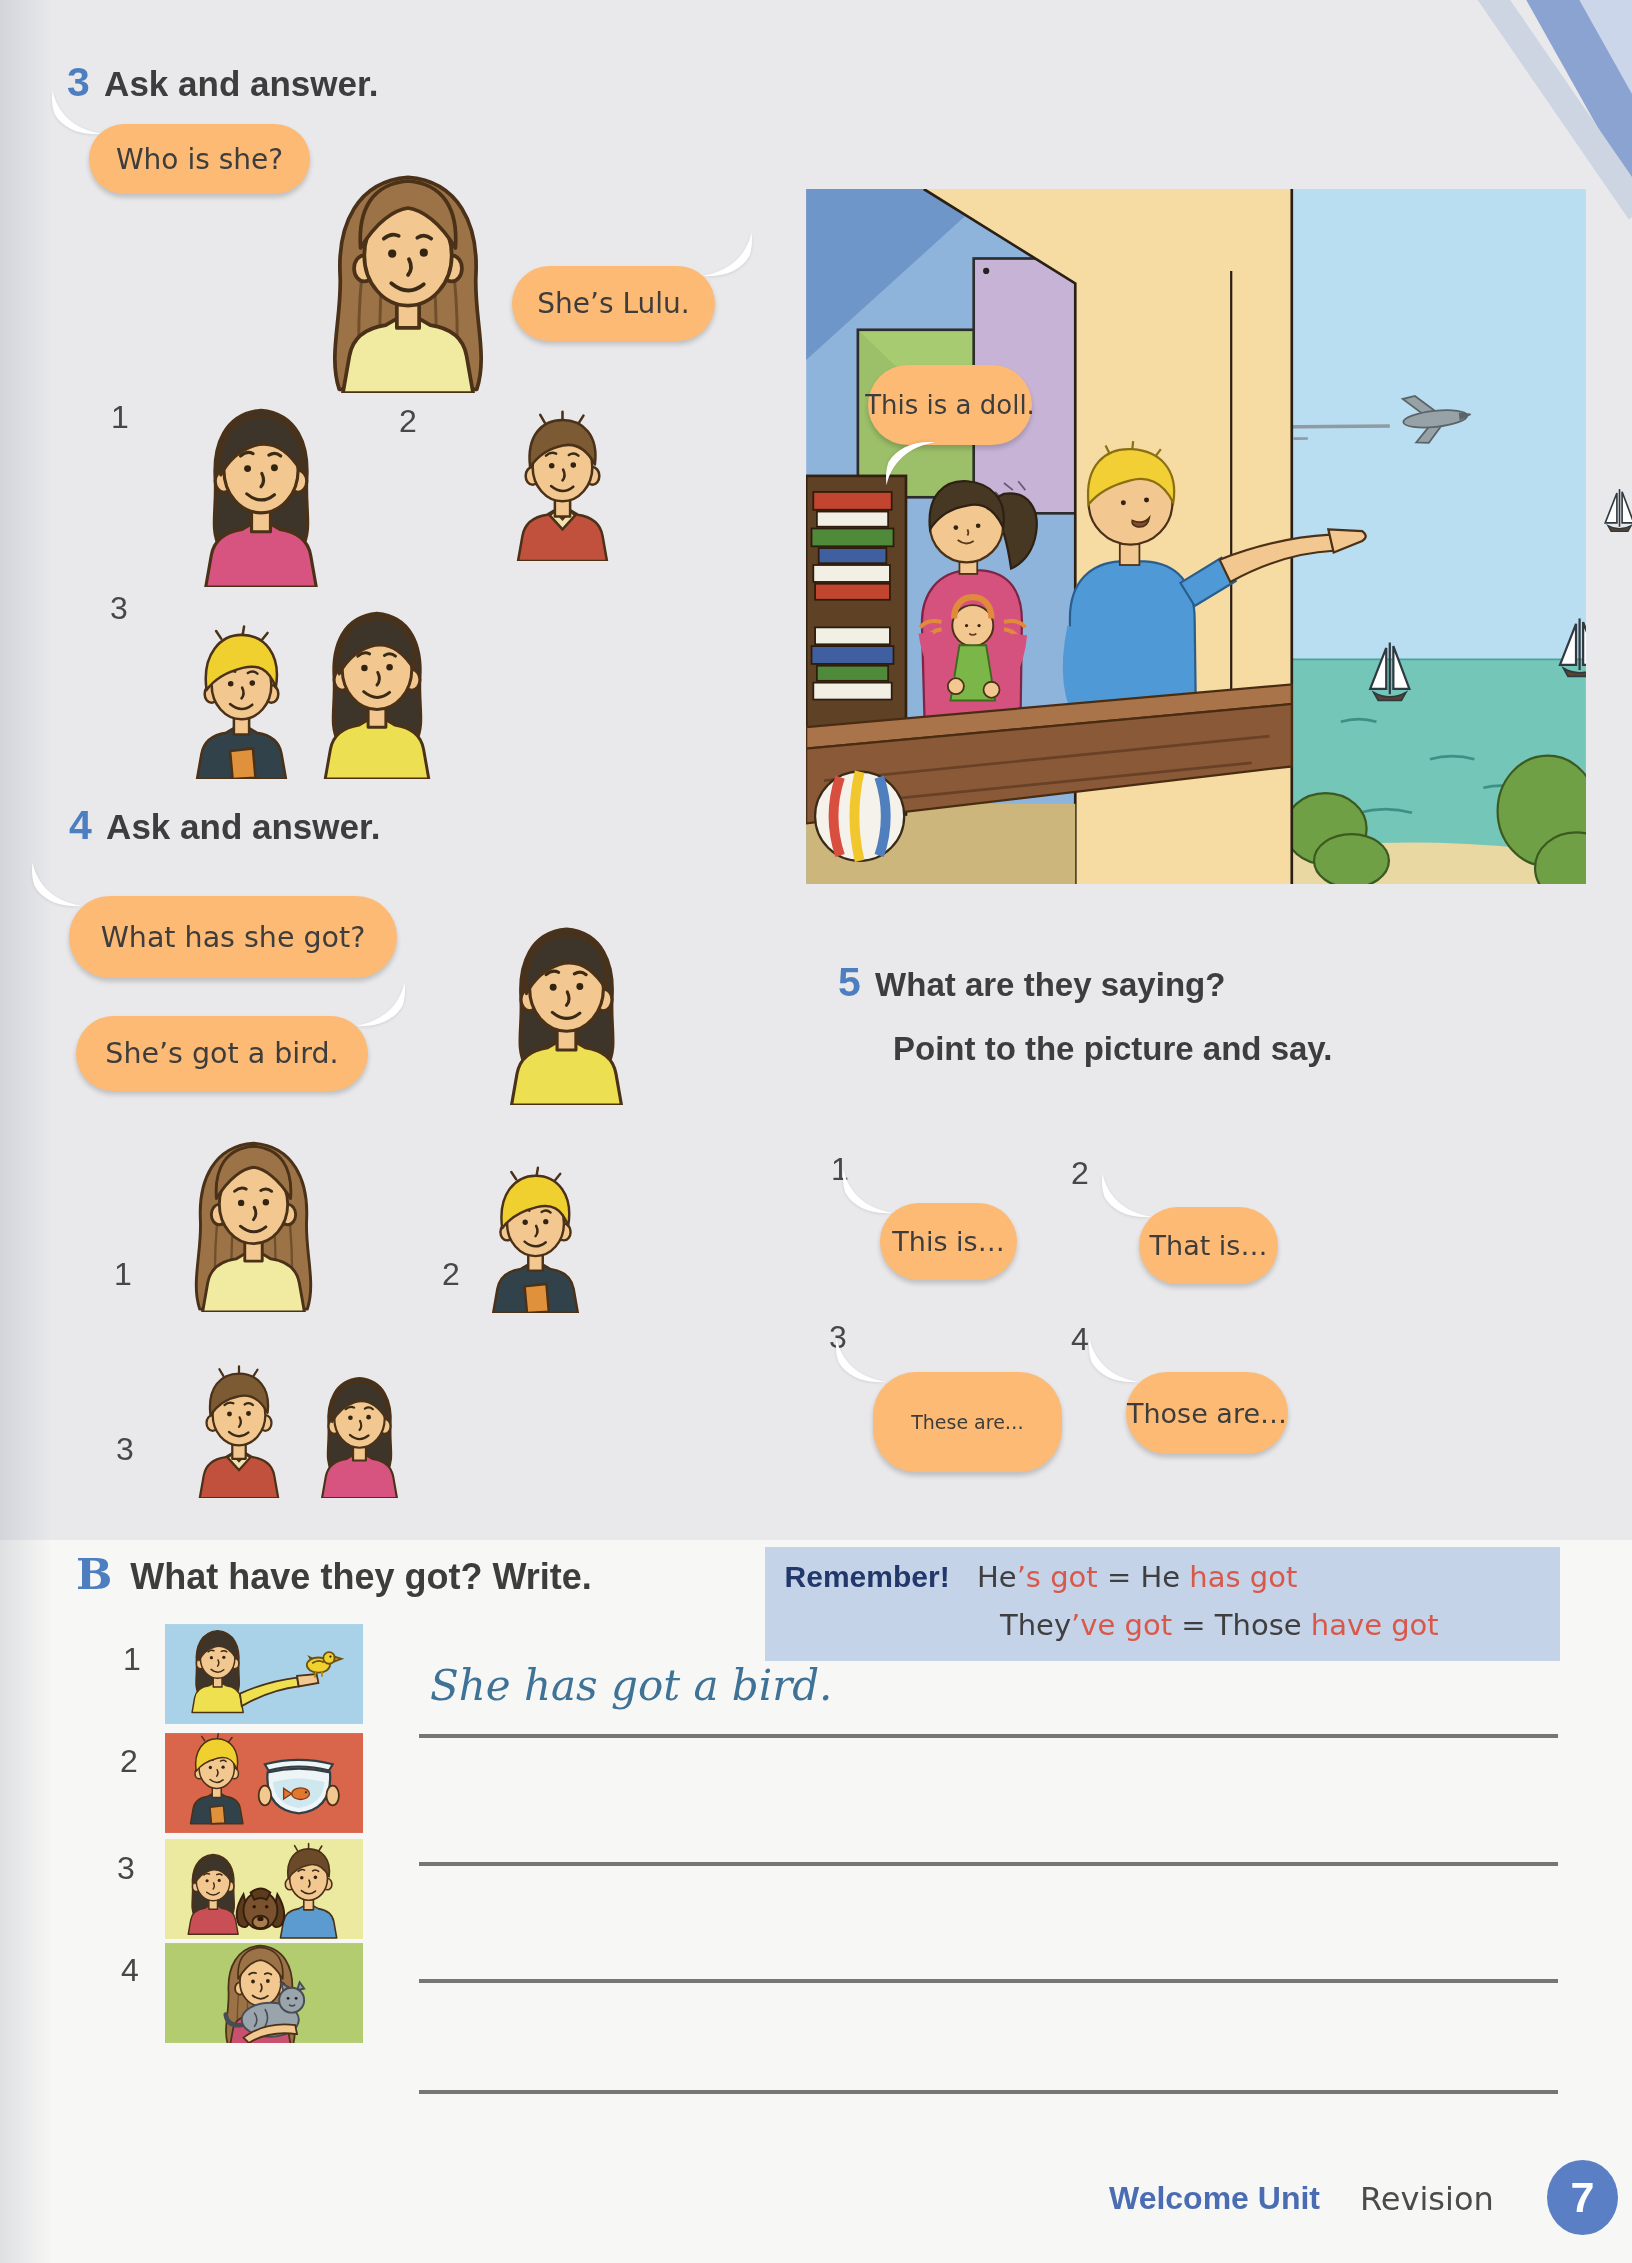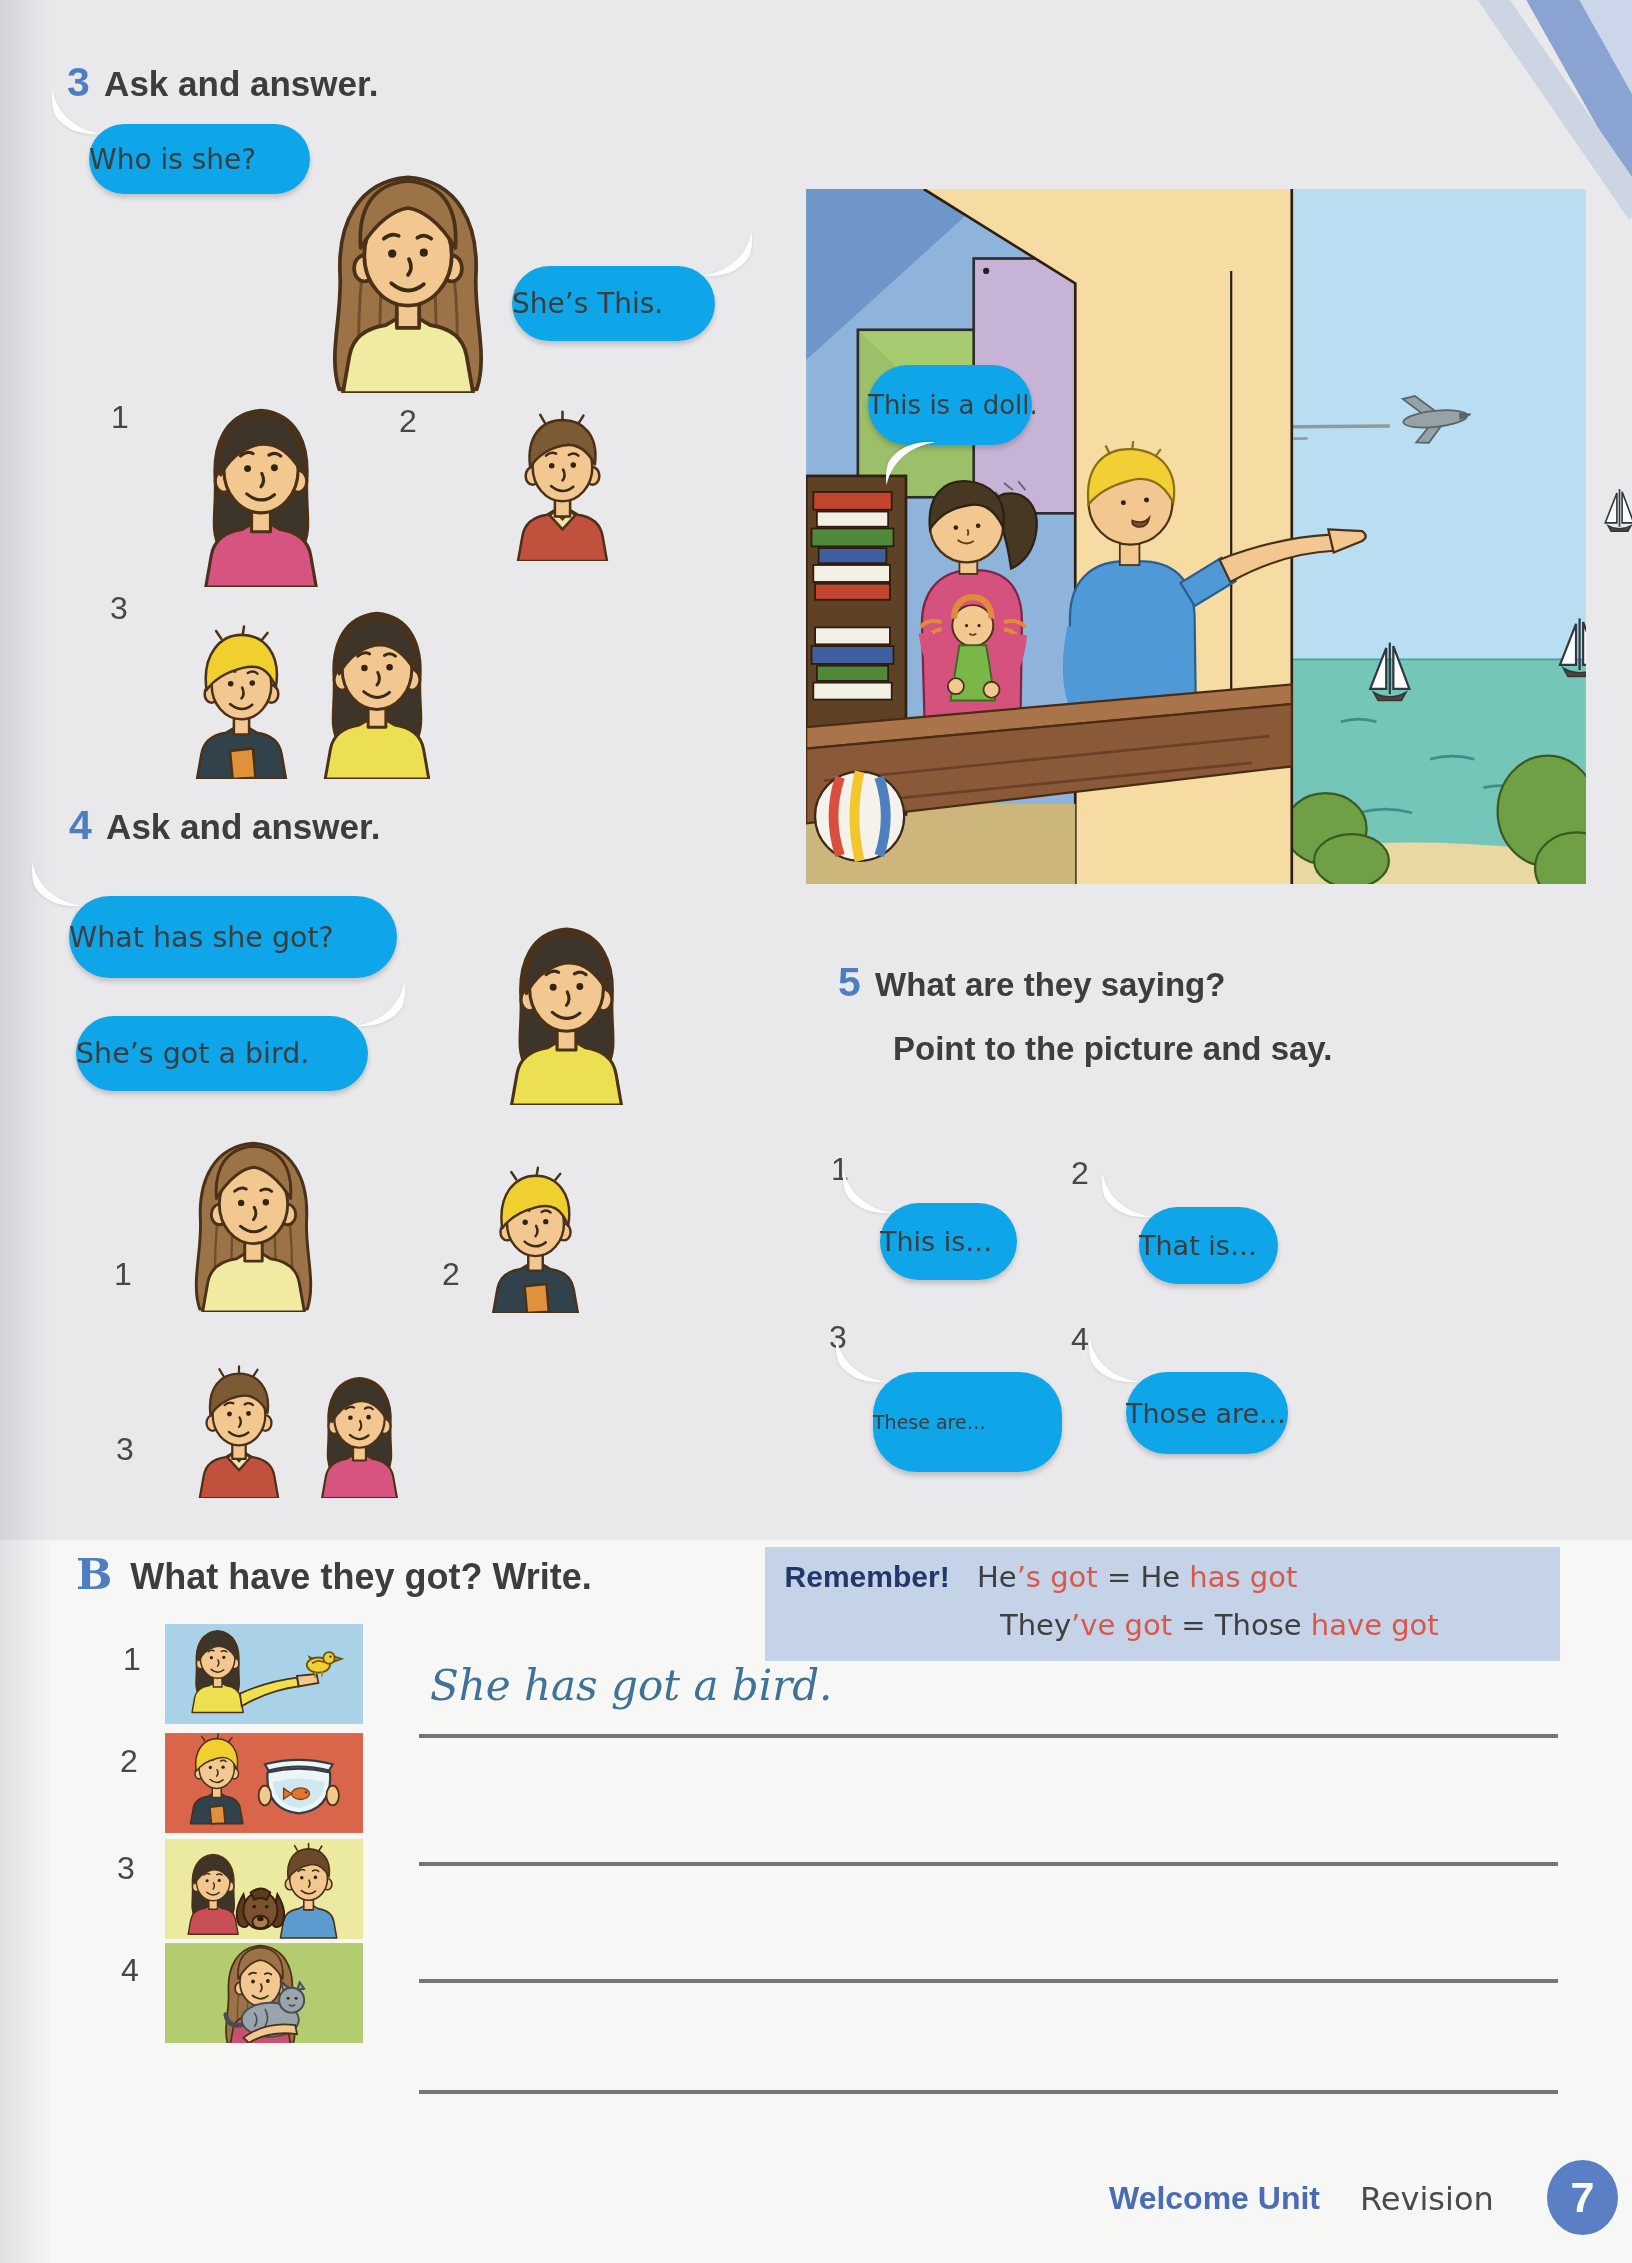--- a/index.html
+++ b/index.html
@@ -7,22 +7,22 @@
         font-family:"Liberation Sans",sans-serif;background:#e9e9ec;}
   .bg{position:absolute;left:0;width:1633px;}
   #bg-top{top:0;height:1540px;background:#e9e9ec;}
   #bg-bottom{top:1540px;height:724px;background:#f7f7f5;}
   #edge-shade{position:absolute;left:0;top:0;bottom:0;width:53px;
      background:linear-gradient(90deg,rgba(90,105,130,.16),rgba(90,105,130,0));}
   .exheader{position:absolute;display:flex;gap:14.3px;align-items:baseline;white-space:nowrap;}
   .exnum{color:#4d7ec0;font-weight:bold;font-size:41px;}
   .exletter{color:#4d7ec0;font-weight:bold;font-size:43px;font-family:"DejaVu Serif",serif;}
   .extitle{color:#3d3d3d;font-weight:bold;font-size:35px;}
-  .bubble{position:absolute;background:#0ea5e9;border-radius:43px;display:flex;
-     align-items:center;color:#3d3d3d;
+  .bubble{position:absolute;background:#fdba74;border-radius:43px;display:flex;
+     align-items:center;justify-content:center;color:#3d3d3d;
      box-shadow:0 3.6px 5.3px rgba(0,0,0,.18);font-family:"DejaVu Sans",sans-serif;white-space:nowrap;}
   .tail{position:absolute;width:55px;height:55px;fill:#fff;
      filter:drop-shadow(0 1.8px 1.8px rgba(0,0,0,.10));}
   .tail.tl{left:-41px;top:-36px;}
   .tail.tr{right:-41px;top:-36px;transform:scaleX(-1);}
   .tail.bl{left:14.3px;bottom:-43px;transform:scaleY(-1);}
   .lbl{position:absolute;font-size:32px;color:#474747;font-family:"Liberation Sans",sans-serif;}
   .portrait,.scene{position:absolute;}
   .wline{position:absolute;height:3.6px;background:#767676;}
   .handwriting{position:absolute;font-family:"DejaVu Serif",serif;font-style:italic;
@@ -133,21 +133,21 @@
     <use href="#hair-long-back" color="#9c7347"></use>
       <use href="#p-shirt" color="#f1eba2"></use>
     <use href="#p-head"></use>
       <use href="#hair-long-front" color="#9c7347"></use>
   </svg>
 
   <div class="bubble" style="left:512px;top:266px;width:203px;height:75px;font-size:28px">
     <svg class="tail tr" viewBox="0 0 60 60">
         <use href="#tail-horn"></use>
       </svg>
-    <span>She’s This.</span>
+    <span>She’s Lulu.</span>
   </div>
 
   <div class="lbl" style="left:111px;top:399px">1</div>
   <svg class="portrait" viewBox="0 0 100 121" preserveAspectRatio="xMidYMax meet" style="left:169px;top:396px;width:184px;height:191px">
     <use href="#hair-bob-back" color="#3d352a"></use>
       <use href="#p-shirt" color="#d85480"></use>
     <use href="#p-head"></use>
       <use href="#hair-bob-front" color="#3d352a"></use>
   </svg>
 

